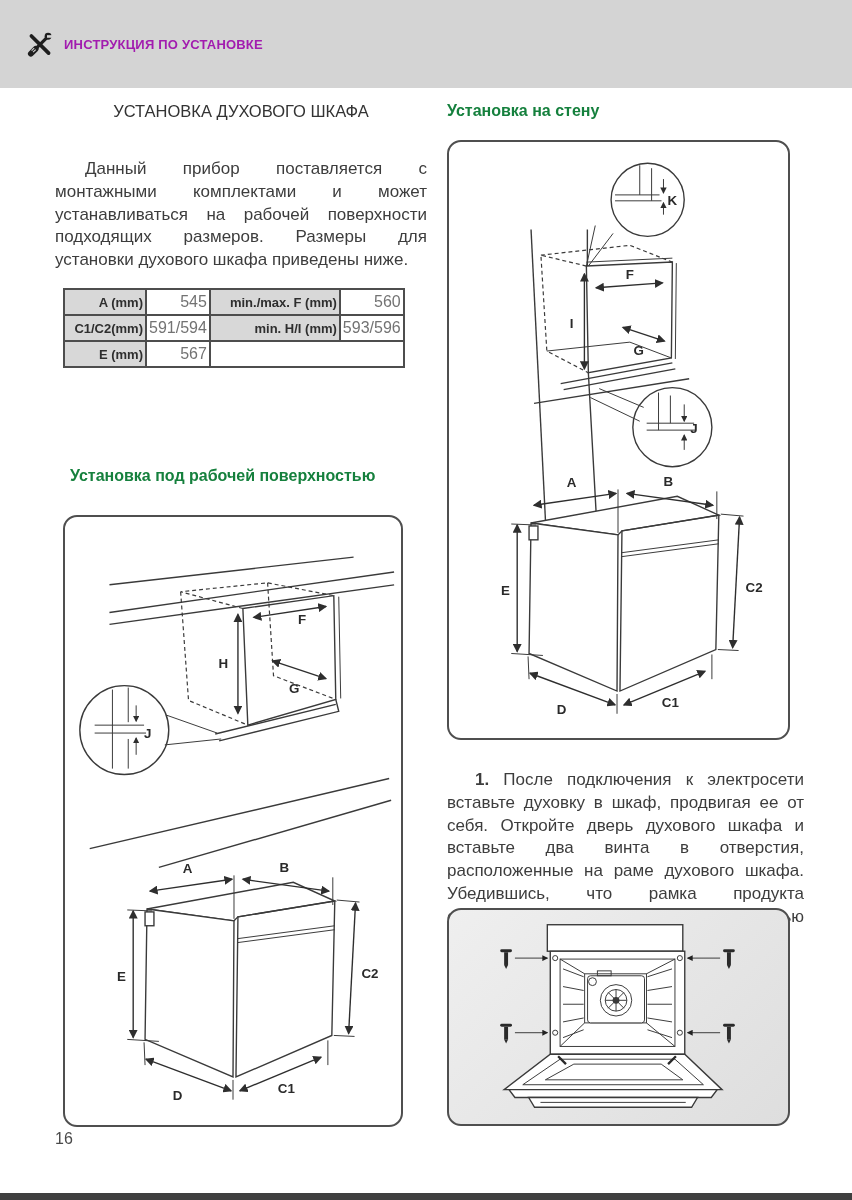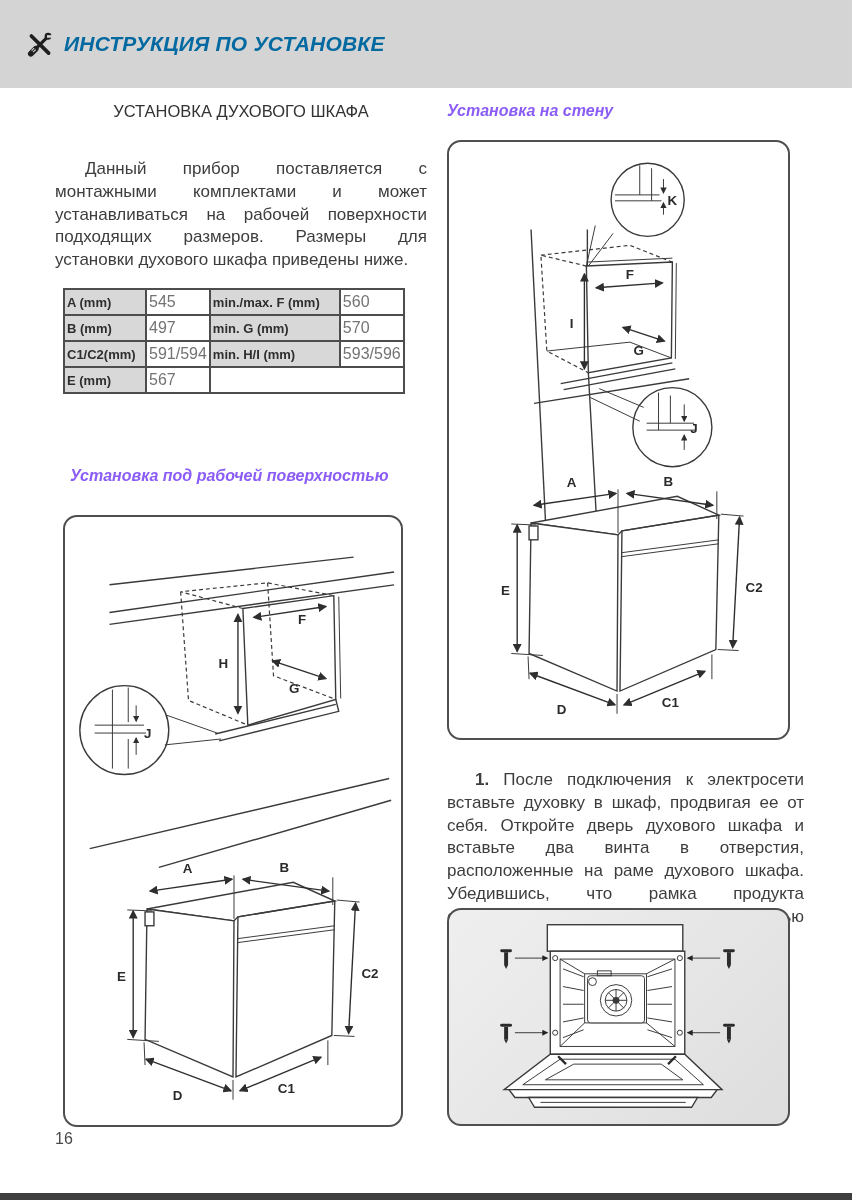--- a/index.html
+++ b/index.html
@@ -1,32 +1,32 @@
 <!DOCTYPE html>
 <html><head>
 <meta charset="utf-8">
 <style>
   html,body{margin:0;padding:0;background:#ffffff;}
   .page{position:relative;width:852px;height:1200px;background:#ffffff;overflow:hidden;
         font-family:"Liberation Sans",sans-serif;color:#3a3a3a;}
   .header{position:absolute;left:0;top:0;width:852px;height:88px;background:#d4d4d4;
           display:flex;align-items:center;}
   .header .tools{margin-left:26px;width:28px;height:28px;flex:0 0 auto;}
-  .header h1{margin:0 0 0 10px;font-size:21px;font-weight:bold;color:#0369a1;letter-spacing:.2px;font-style:italic;}
+  .header h1{margin:0 0 0 10px;font-size:13px;font-weight:bold;color:#a21caf;letter-spacing:.2px;}
   .ltitle{position:absolute;left:55px;top:102px;width:372px;text-align:center;
           font-size:16.5px;font-weight:normal;color:#333;}
   .para{position:absolute;font-size:17px;line-height:1.34;text-align:justify;color:#3d3d3d;}
   .para.intro{left:55px;top:141px;width:372px;text-indent:30px;}
   .para.step{left:447px;top:752px;width:357px;text-indent:28px;}
   .para .stepnum{font-weight:bold;}
-  .subhead{position:absolute;font-size:16px;font-weight:bold;color:#8b5cf6;font-style:italic;}
+  .subhead{position:absolute;font-size:16px;font-weight:bold;color:#15803d;}
   .subhead.left2{left:70px;top:467px;}
   .subhead.right1{left:447px;top:102px;}
   table.dims{position:absolute;left:63px;top:288px;border-collapse:collapse;table-layout:fixed;}
-  table.dims td{border:2px solid #4d4d4d;height:24px;text-align:left;vertical-align:middle;
+  table.dims td{border:2px solid #4d4d4d;height:24px;text-align:right;vertical-align:middle;
                 padding:0 2px;overflow:hidden;}
   td.lbl{background:#d8d8d8;font-weight:bold;font-size:13px;color:#2e2e2e;}
   td.val{background:#ffffff;font-size:16px;color:#737373;}
   .dbox{position:absolute;border:2px solid #4f4f4f;border-radius:14px;box-sizing:border-box;background:#fff;}
   .dbox svg{display:block;width:100%;height:100%;}
   #boxL{left:63px;top:515px;width:340px;height:612px;}
   #boxR1{left:447px;top:140px;width:343px;height:600px;}
   #boxR2{left:447px;top:908px;width:343px;height:218px;background:linear-gradient(135deg,#efefef 0%,#dedede 100%);}
   .pagenum{position:absolute;left:55px;top:1130px;font-size:16px;color:#4a4a4a;}
   .botbar{position:absolute;left:0;top:1193px;width:852px;height:7px;background:#3f3f3f;}
@@ -71,26 +71,20 @@
         <col style="width:63px">
       </colgroup>
     <tbody>
         <tr>
       <td class="lbl">A (mm)</td>
       <td class="val">545</td>
       <td class="lbl">min./max. F (mm)</td>
       <td class="val">560</td>
     </tr>
     <tr>
-      <td class="lbl">B (mm)</td>
-      <td class="val">497</td>
-      <td class="lbl">min. G (mm)</td>
-      <td class="val">570</td>
-    </tr>
-    <tr>
       <td class="lbl">C1/C2(mm)</td>
       <td class="val">591/594</td>
       <td class="lbl">min. H/I (mm)</td>
       <td class="val">593/596</td>
     </tr>
     <tr>
       <td class="lbl">E (mm)</td>
       <td class="val">567</td>
       <td class="val" colspan="2"></td>
     </tr>

